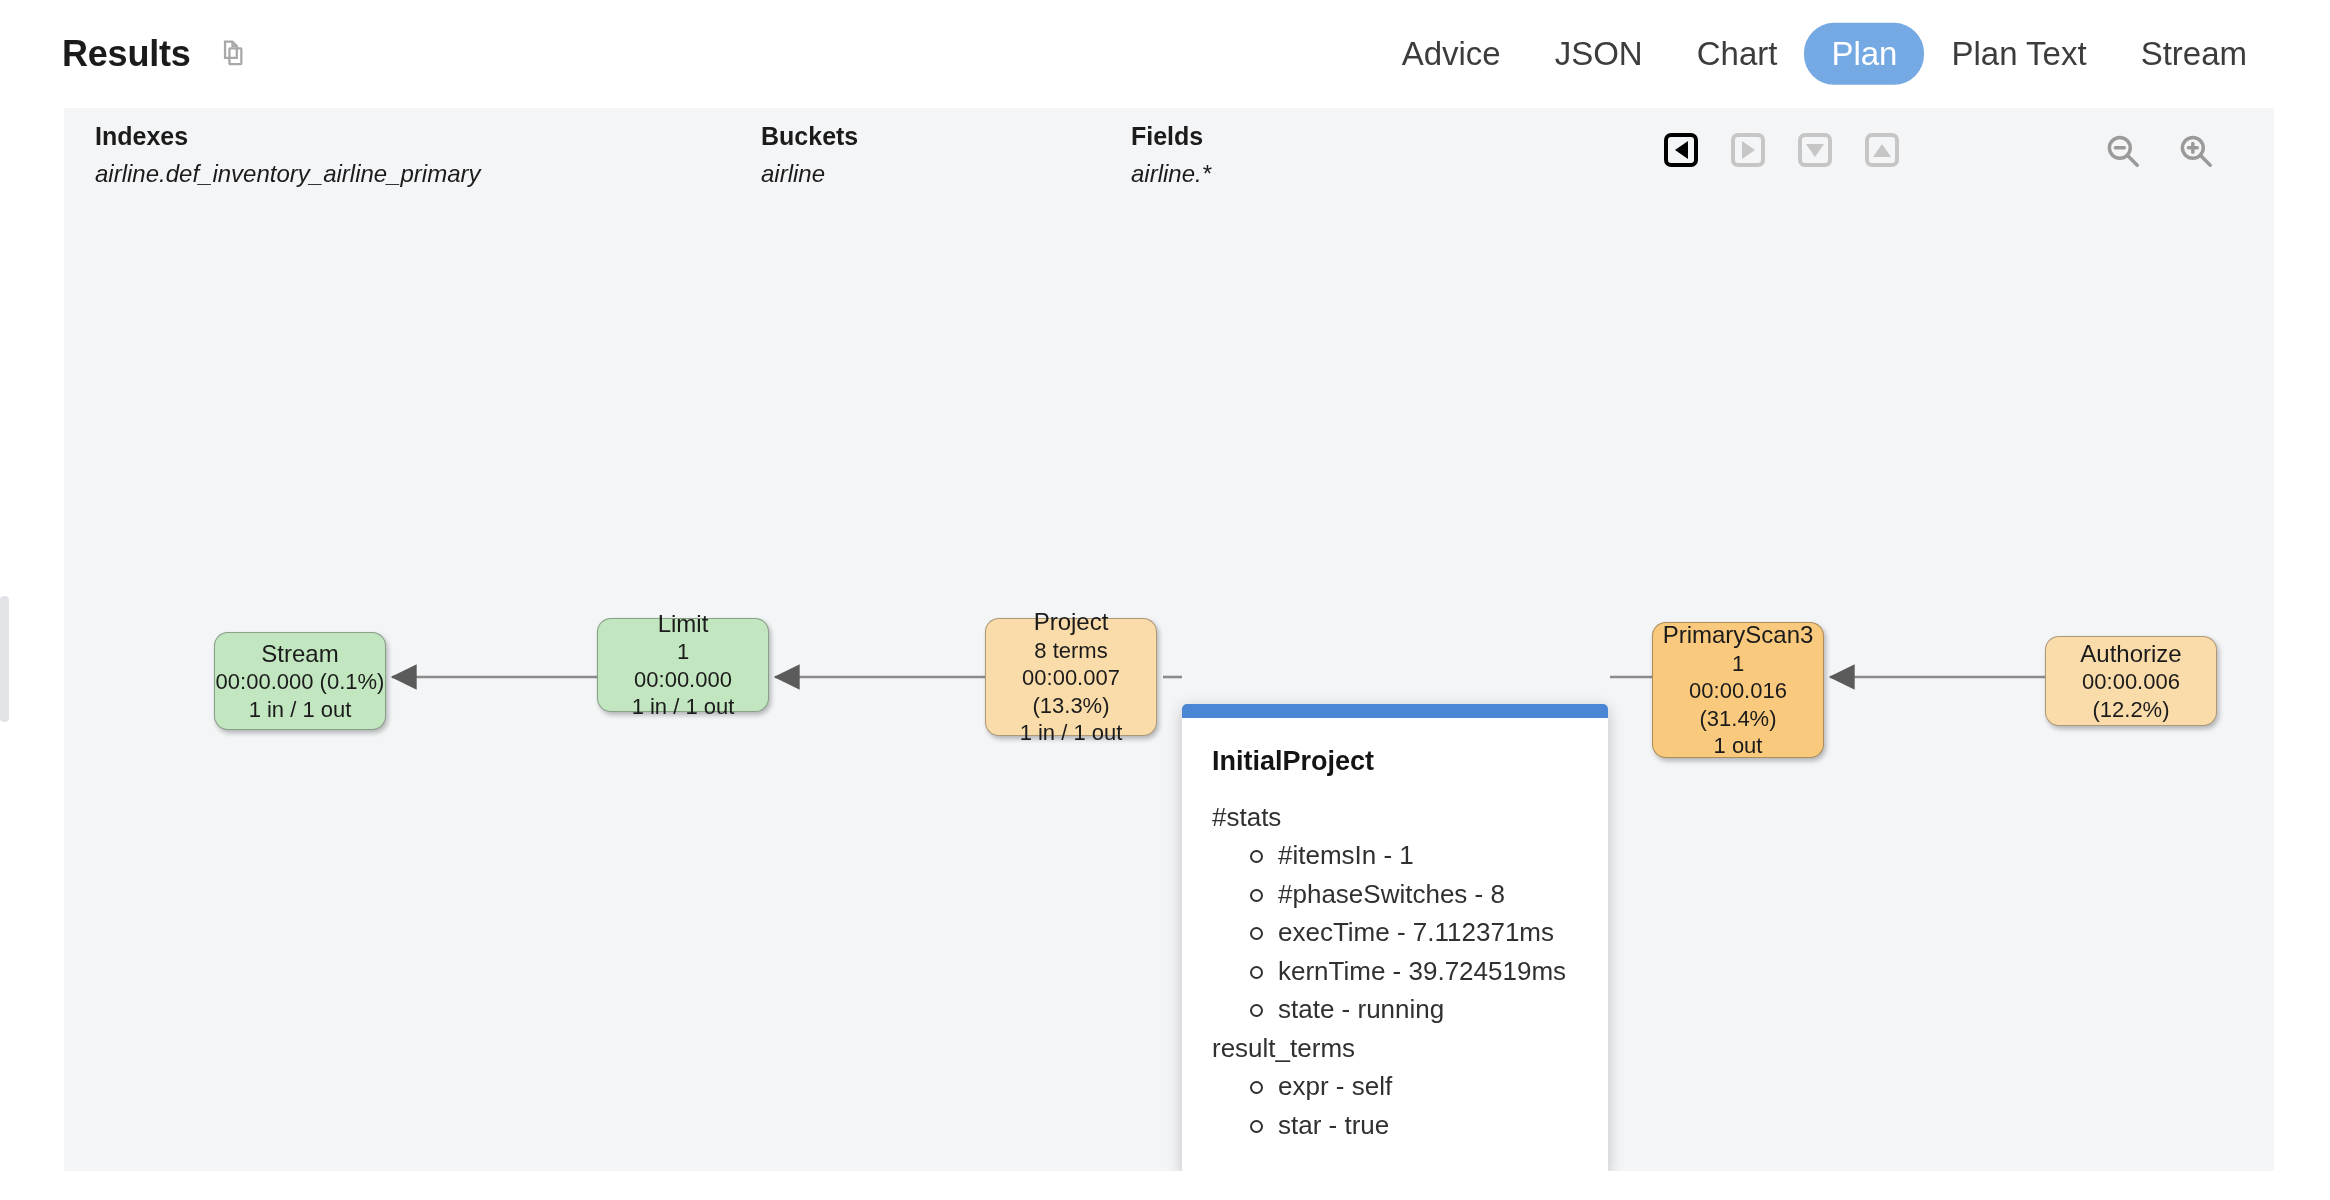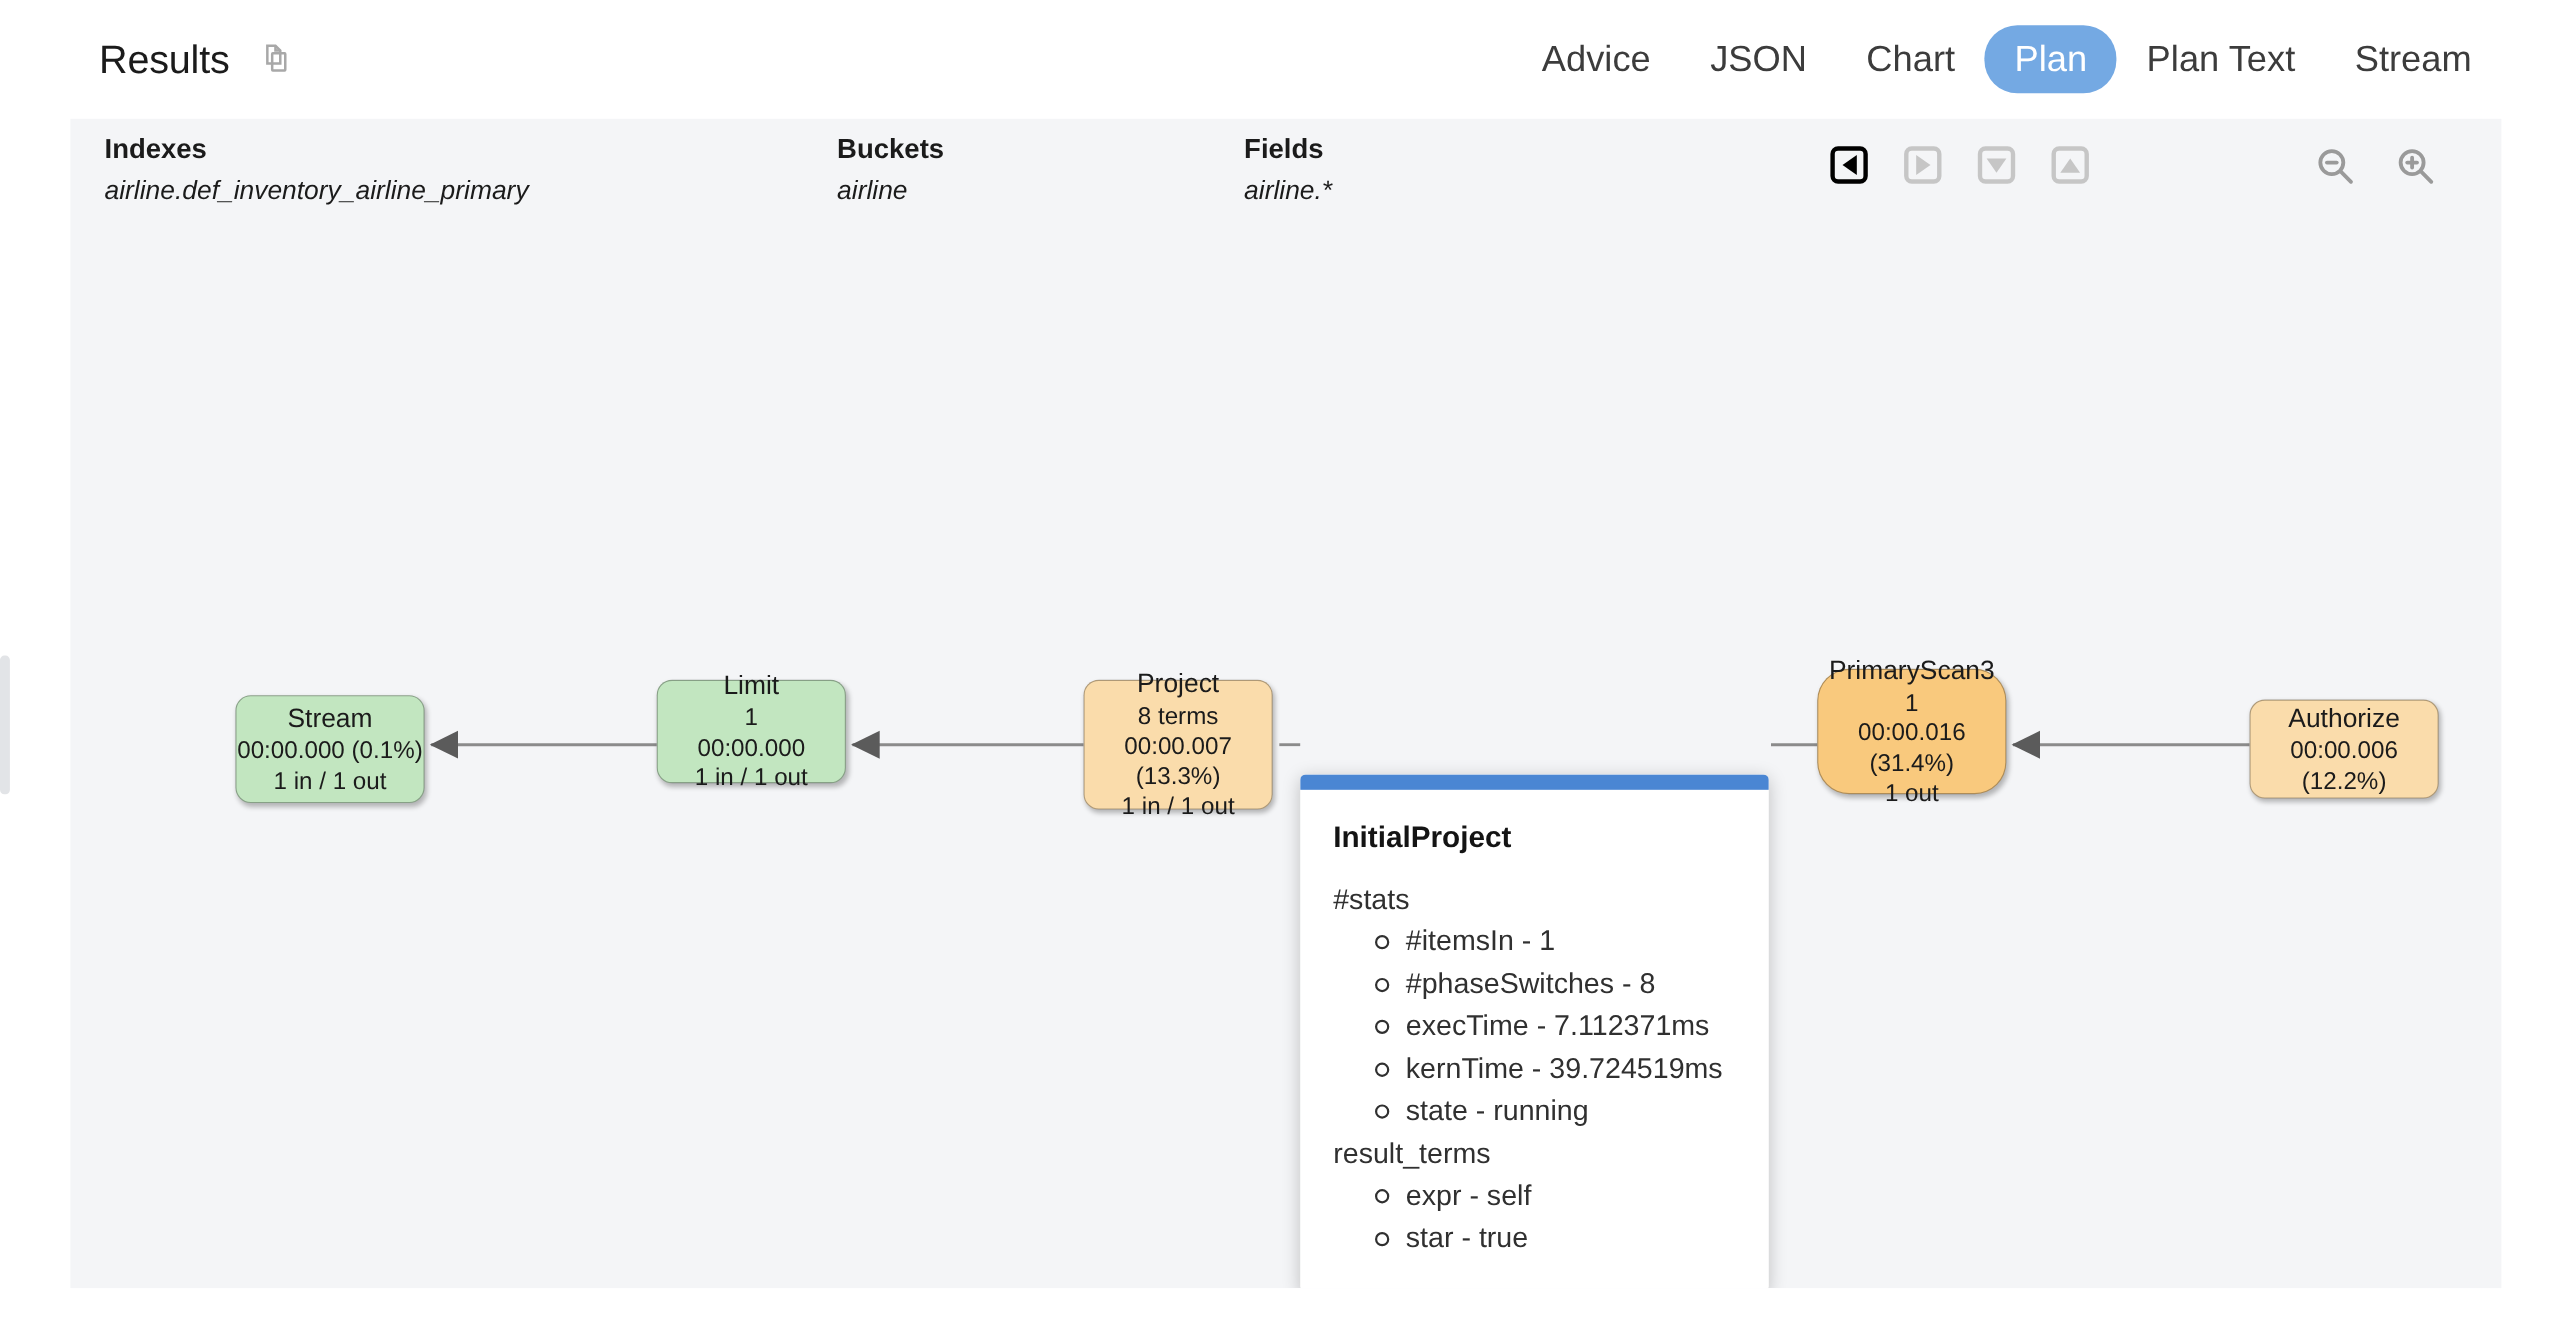--- a/index.html
+++ b/index.html
@@ -15,23 +15,22 @@
     position: absolute; left: 0; top: 0;
     width: 2330px; height: 108px;
     background: #ffffff;
     display: flex; align-items: center;
   }
   #results-group {
     display: flex; align-items: center; gap: 22px;
     margin-left: 62px;
   }
   #results-title {
-    font-size: 36px; font-weight: normal; color: #1b1b1b;
+    font-size: 36px; font-weight: bold; color: #1b1b1b;
     letter-spacing: -0.2px;
-    margin-left: 28px;
   }
   #copy-icon { width: 34px; height: 34px; display: block; }
 
   #tabbar {
     position: absolute; right: 56px; top: 50%;
     transform: translateY(-50%);
     display: flex; align-items: center; gap: 0;
   }
   .tab {
     font-size: 33px; color: #3c3c3c;
@@ -105,21 +104,21 @@
     text-align: center;
     color: #1b1b1b;
     cursor: pointer;
   }
   .node-title { font-size: 24px; line-height: 1.22; }
   .node-line  { font-size: 22px; line-height: 1.25; }
 
   #node-stream       { left: 150px; top: 524px; width: 172px; height: 98px;  background: #c2e6c0; }
   #node-limit        { left: 533px; top: 510px; width: 172px; height: 94px; background: #c2e6c0; }
   #node-project      { left: 921px; top: 510px; width: 172px; height: 118px; background: #fadcab; }
-  #node-primaryscan3 { left: 1588px; top: 500px; width: 172px; height: 114px; background: #f9c97d; border-radius: 29px; }
+  #node-primaryscan3 { left: 1588px; top: 514px; width: 172px; height: 136px; background: #f9c97d; }
   #node-authorize    { left: 1981px; top: 528px; width: 172px; height: 90px;  background: #fadcab; }
 
   
   #edges { position: absolute; left: 0; top: 0; width: 2210px; height: 1063px; pointer-events: none; }
 
   
   #tooltip {
     position: absolute; left: 1118px; top: 596px;
     width: 426px;
     background: #ffffff;

